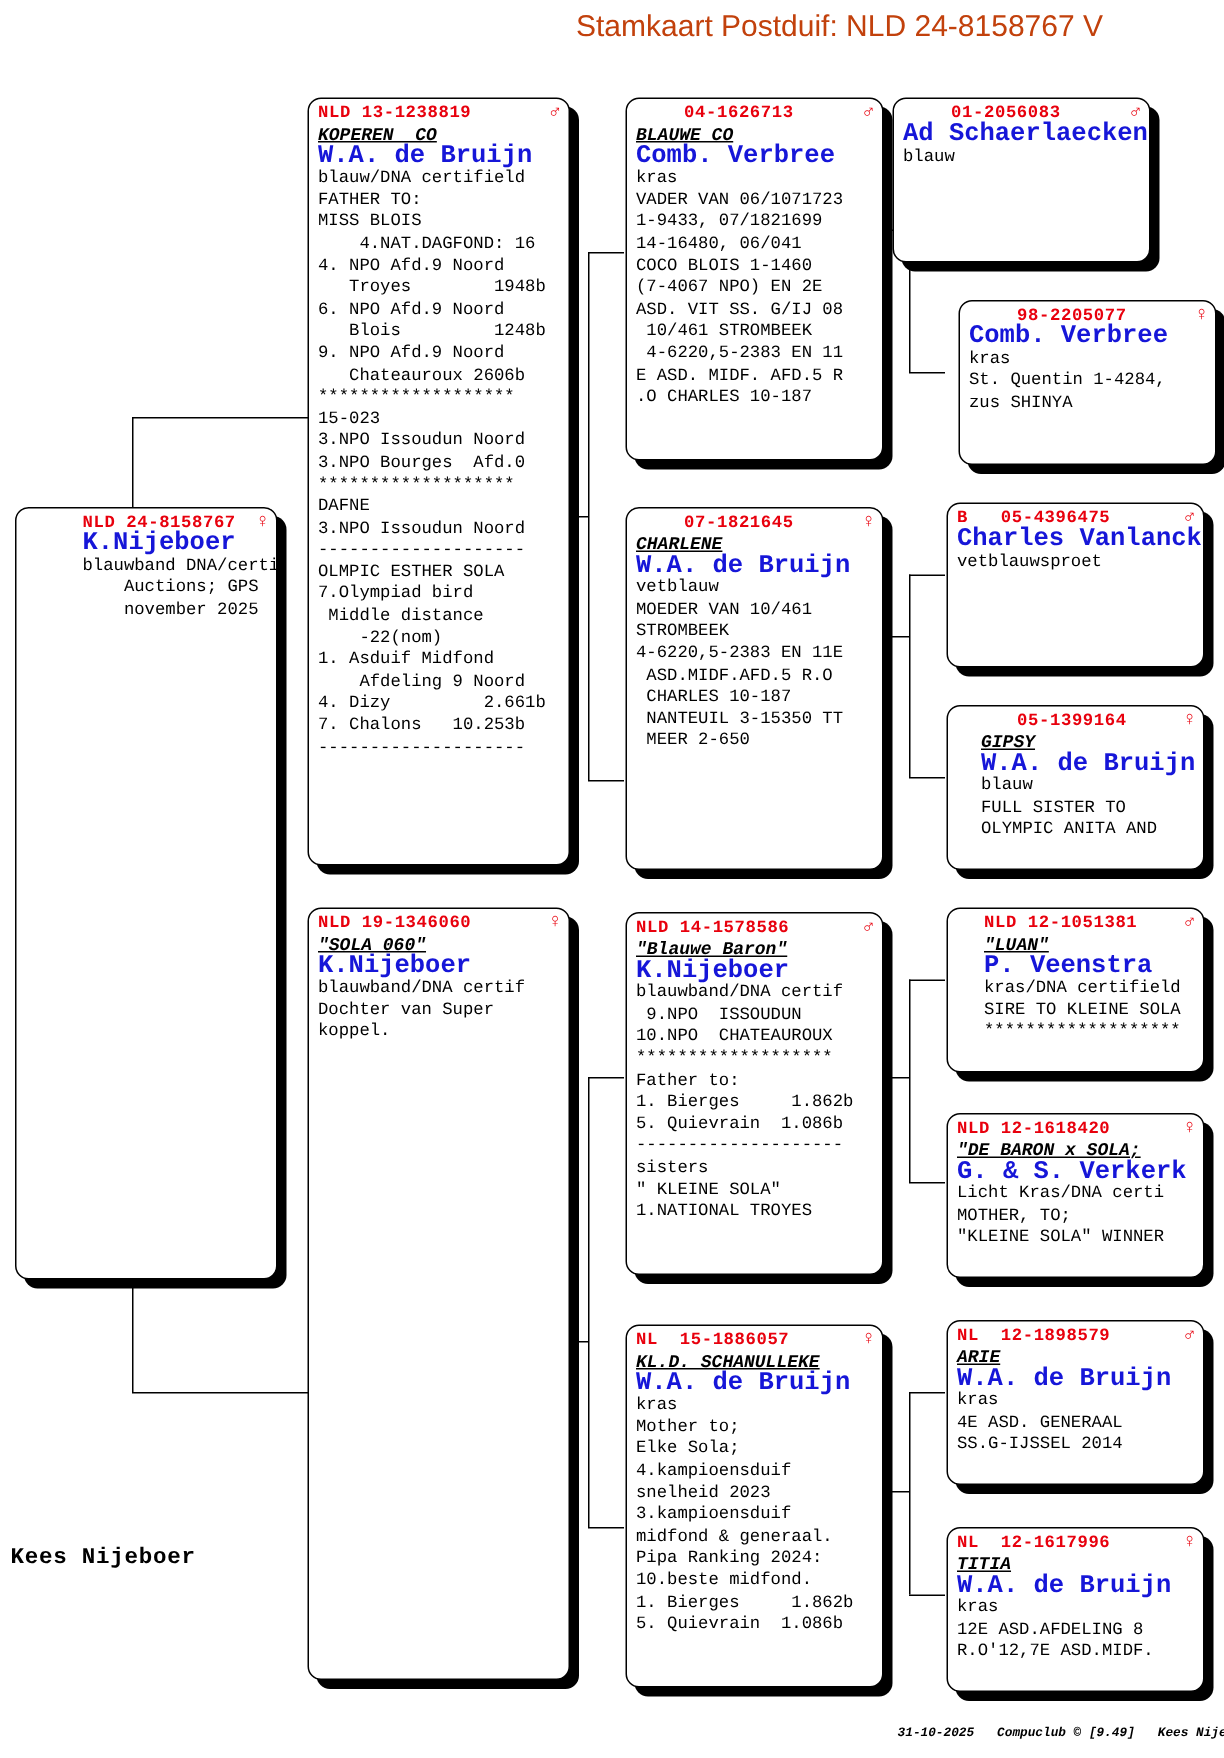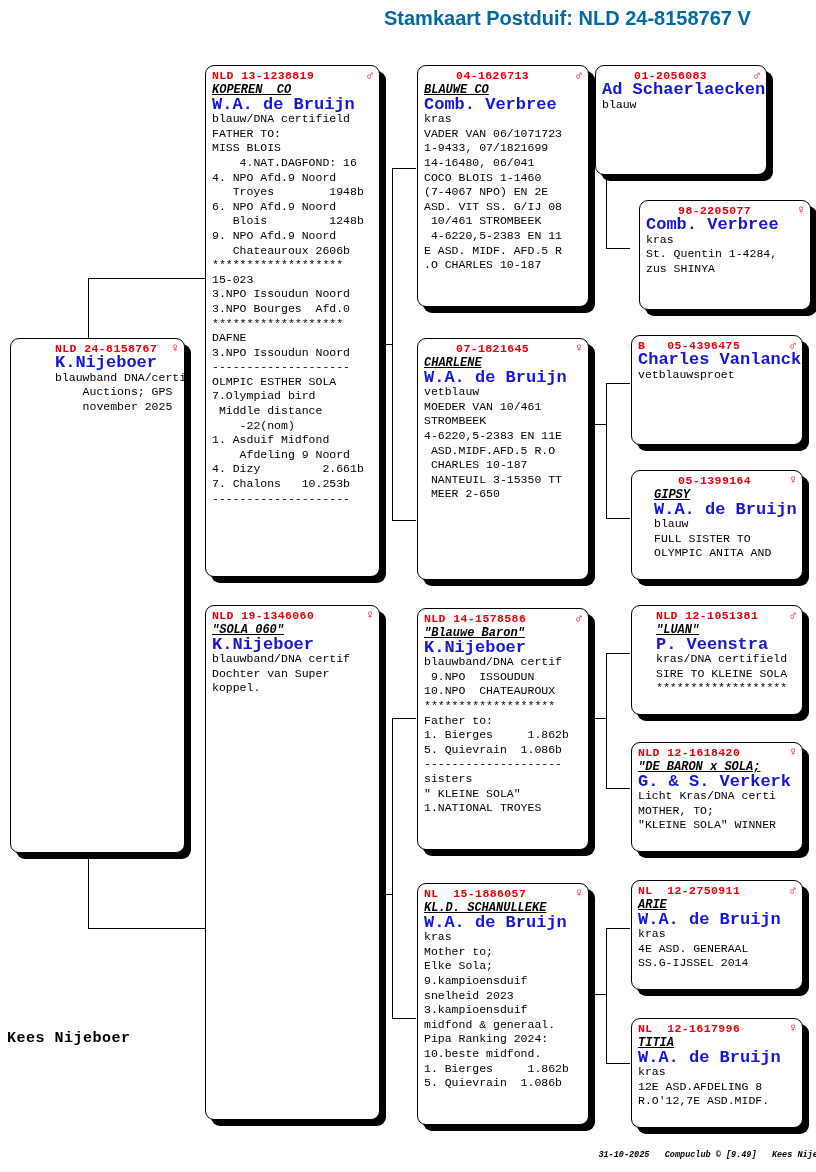--- a/index.html
+++ b/index.html
@@ -20,41 +20,41 @@
   }
 
   
   .page-title {
     position: absolute;
     top: 7px;
     left: 384px;
     width: 432px;
     font-family: "Liberation Sans", sans-serif;
     font-size: 20px;
-    font-weight: 700;
-    color: #0369a1;
+    font-weight: 400;
+    color: #c2410c;
     letter-spacing: 0px;
     white-space: nowrap;
   }
 
   
   .card {
     position: absolute;
     box-sizing: border-box;
     background: #ffffff;
     border: 1px solid #000000;
     border-radius: 9px 9px 9px 9px;
     box-shadow: 6px 6px 0 0 #000000;
     padding: 2px 5px 2px 6px;
     overflow: hidden;
     z-index: 3;
   }
   .card-head {
     display: flex;
-    align-items: center;
+    align-items: flex-start;
     justify-content: space-between;
     height: 15px;
     line-height: 15px;
   }
   .ring {
     color: #e8000d;
     font-size: 11.5px;
     font-weight: 700;
     letter-spacing: 0.4px;
     white-space: pre;
@@ -239,21 +239,21 @@
     <div class="lines"><div>blauwband/DNA certif</div><div> 9.NPO  ISSOUDUN</div><div>10.NPO  CHATEAUROUX</div><div>*******************</div><div>Father to:</div><div>1. Bierges     1.862b</div><div>5. Quievrain  1.086b</div><div>--------------------</div><div>sisters</div><div>" KLEINE SOLA"</div><div>1.NATIONAL TROYES</div></div>
   </div>
 
   <div class="card" style="left:417px; top:883px; width:172px; height:242px;">
     <div class="card-head">
       <span class="ring">NL  15-1886057</span>
       <span class="sex">♀</span>
     </div>
     <div class="nickname">KL.D. SCHANULLEKE</div>
     <div class="owner">W.A. de Bruijn</div>
-    <div class="lines"><div>kras</div><div>Mother to;</div><div>Elke Sola;</div><div>9.kampioensduif</div><div>snelheid 2023</div><div>3.kampioensduif</div><div>midfond &amp; generaal.</div><div>Pipa Ranking 2024:</div><div>10.beste midfond.</div><div>1. Bierges     1.862b</div><div>5. Quievrain  1.086b</div></div>
+    <div class="lines"><div>kras</div><div>Mother to;</div><div>Elke Sola;</div><div>4.kampioensduif</div><div>snelheid 2023</div><div>3.kampioensduif</div><div>midfond &amp; generaal.</div><div>Pipa Ranking 2024:</div><div>10.beste midfond.</div><div>1. Bierges     1.862b</div><div>5. Quievrain  1.086b</div></div>
   </div>
 
   <div class="card centerhead" style="left:595px; top:65px; width:172px; height:110px;">
     <div class="card-head">
       <span class="ring">01-2056083</span>
       <span class="sex">♂</span>
     </div>
     <div class="nickname"></div>
     <div class="owner">Ad Schaerlaeckens</div>
     <div class="lines"><div>blauw</div></div>
@@ -304,21 +304,21 @@
       <span class="ring">NLD 12-1618420</span>
       <span class="sex">♀</span>
     </div>
     <div class="nickname">"DE BARON x SOLA;</div>
     <div class="owner">G. &amp; S. Verkerk</div>
     <div class="lines"><div>Licht Kras/DNA certi</div><div>MOTHER, TO;</div><div>"KLEINE SOLA" WINNER</div></div>
   </div>
 
   <div class="card" style="left:631px; top:880px; width:172px; height:110px;">
     <div class="card-head">
-      <span class="ring">NL  12-2750911</span>
+      <span class="ring">NL  12-1898579</span>
       <span class="sex">♂</span>
     </div>
     <div class="nickname">ARIE</div>
     <div class="owner">W.A. de Bruijn</div>
     <div class="lines"><div>kras</div><div>4E ASD. GENERAAL</div><div>SS.G-IJSSEL 2014</div></div>
   </div>
 
   <div class="card" style="left:631px; top:1018px; width:172px; height:110px;">
     <div class="card-head">
       <span class="ring">NL  12-1617996</span>

